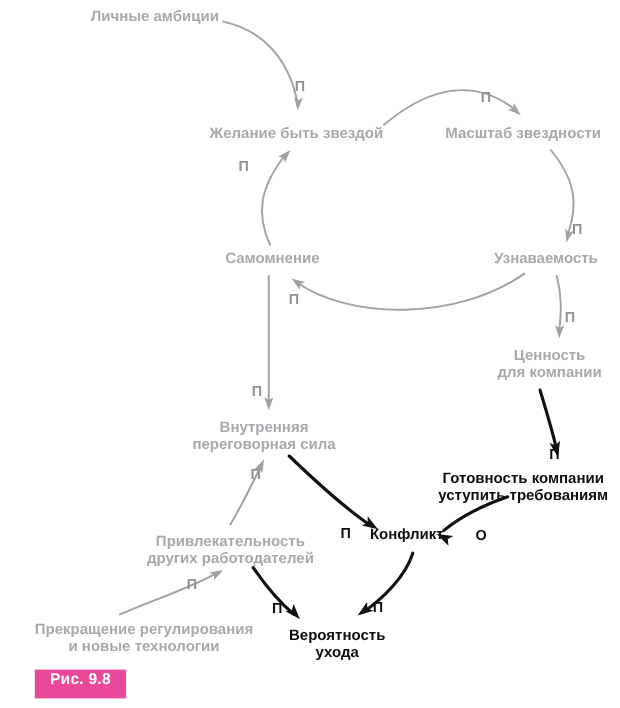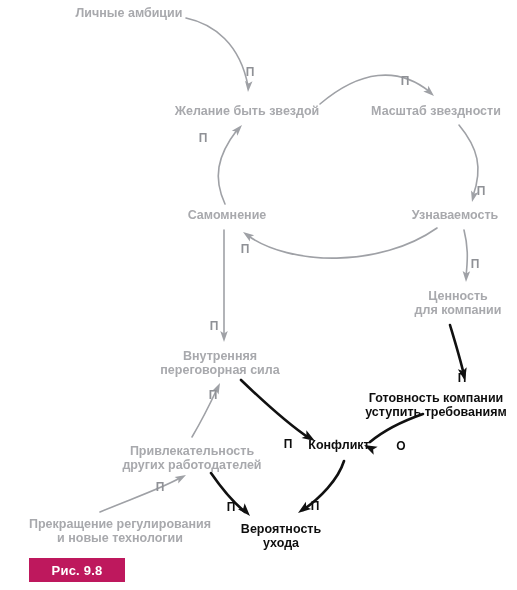--- a/index.html
+++ b/index.html
@@ -70,25 +70,25 @@
     stroke-width: 2.6;
     stroke-linecap: round;
   }
   polygon.head-gray { fill: #9fa1a6; }
   polygon.head-black { fill: #111111; }
 
   #caption-box {
     position: absolute;
     left: 29px;
     top: 558px;
-    width: 96px;
+    width: 76px;
     height: 24px;
-    background: #be185d;
+    background: #ec4899;
     display: flex;
-    align-items: center;
+    align-items: flex-start;
     justify-content: center;
   }
   #caption-box .caption-text {
     color: #ffffff;
     font-family: "Liberation Sans", sans-serif;
     font-weight: bold;
     font-size: 13px;
     letter-spacing: 0.2px;
   }
 </style>

